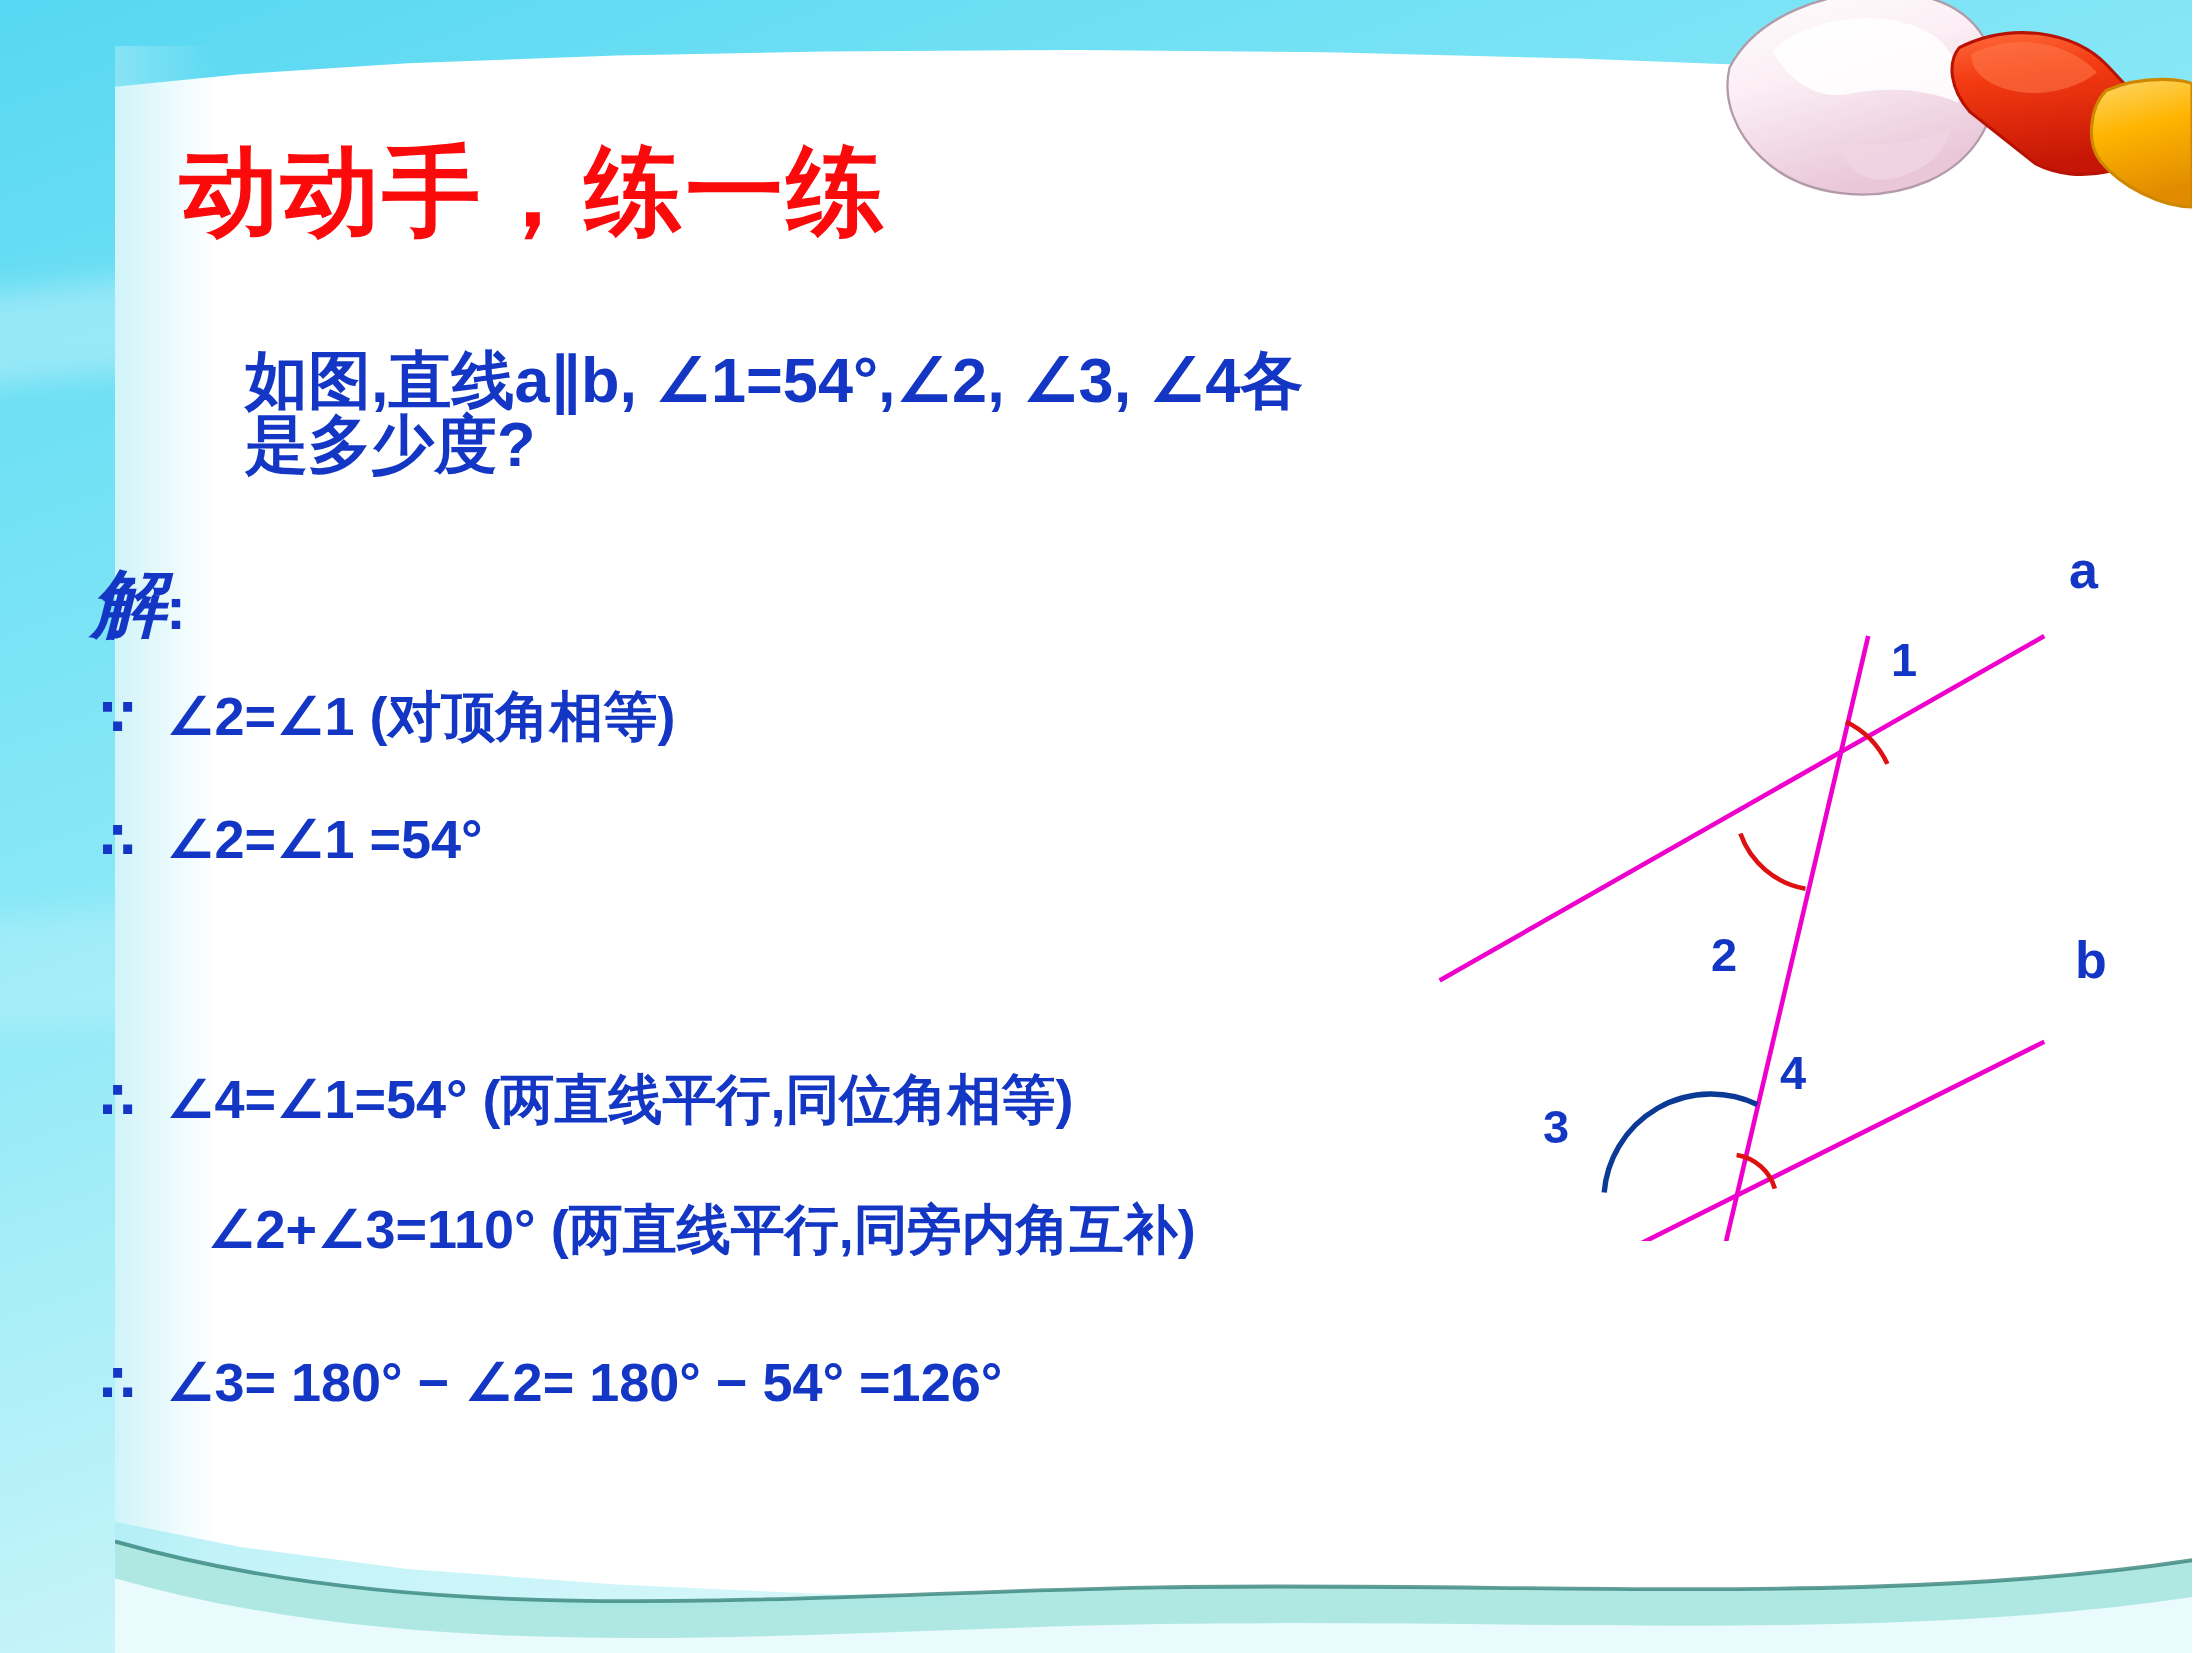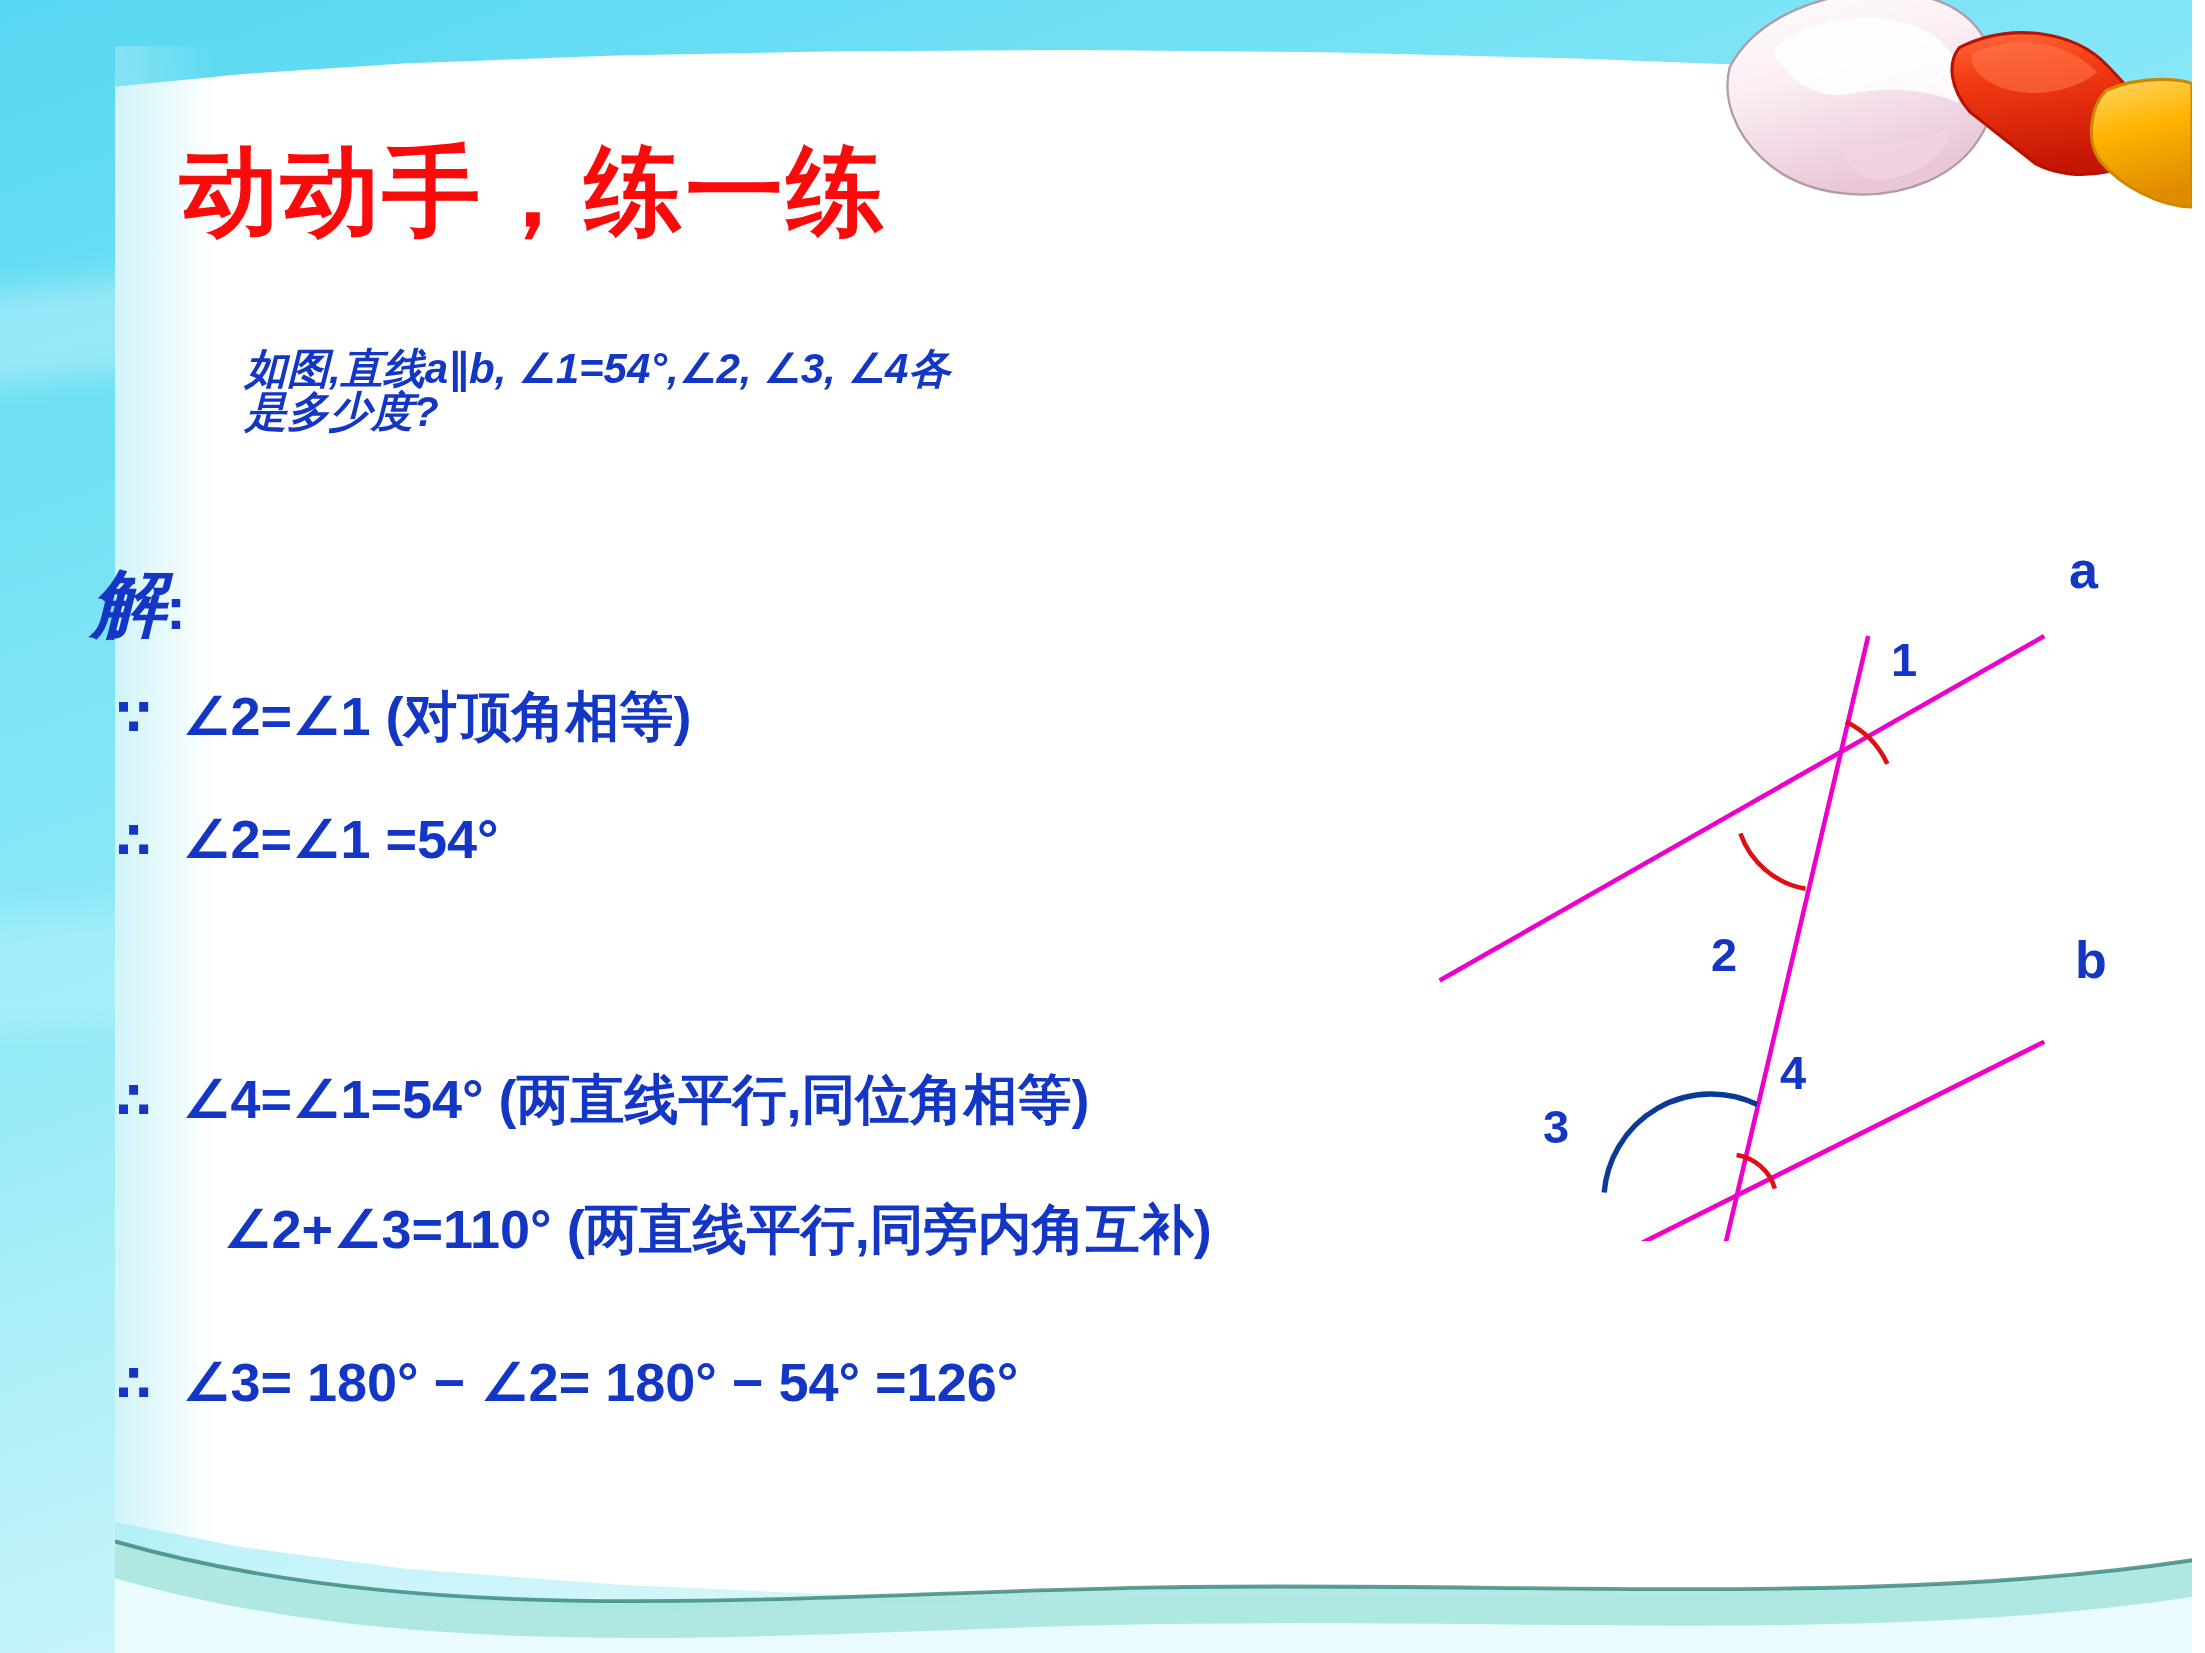--- a/index.html
+++ b/index.html
@@ -83,23 +83,22 @@
     letter-spacing: 3.1px;
     white-space: nowrap;
     line-height: 1;
     font-family: "DejaVu Sans", "Liberation Sans", sans-serif;
   }
   .prompt {
     position: absolute;
     left: 245px;
     top: 348px;
     width: 1838px;
-    font-size: 42px;
-    font-weight: 700;
-    font-style: italic;
+    font-size: 63px;
+    font-weight: 700;
     color: #1337c4;
     line-height: 1.02;
     letter-spacing: 0px;
   }
   .solve-label {
     position: absolute;
     left: 92px;
     top: 567px;
     font-size: 74px;
     font-weight: 700;
@@ -110,21 +109,20 @@
   .solve-label .colon { font-style: normal; font-size: 60px; }
 
   .step {
     position: absolute;
     left: 100px;
     font-size: 54px;
     font-weight: 700;
     color: #1337c4;
     white-space: nowrap;
     line-height: 1;
-    margin-left: 16px;
   }
   .step .mark {
     display: inline-block;
     width: 66px;
     font-size: 51px;
     vertical-align: baseline;
   }
   .step.indent { left: 207px; }
   .ang { letter-spacing: 0px; }
 

